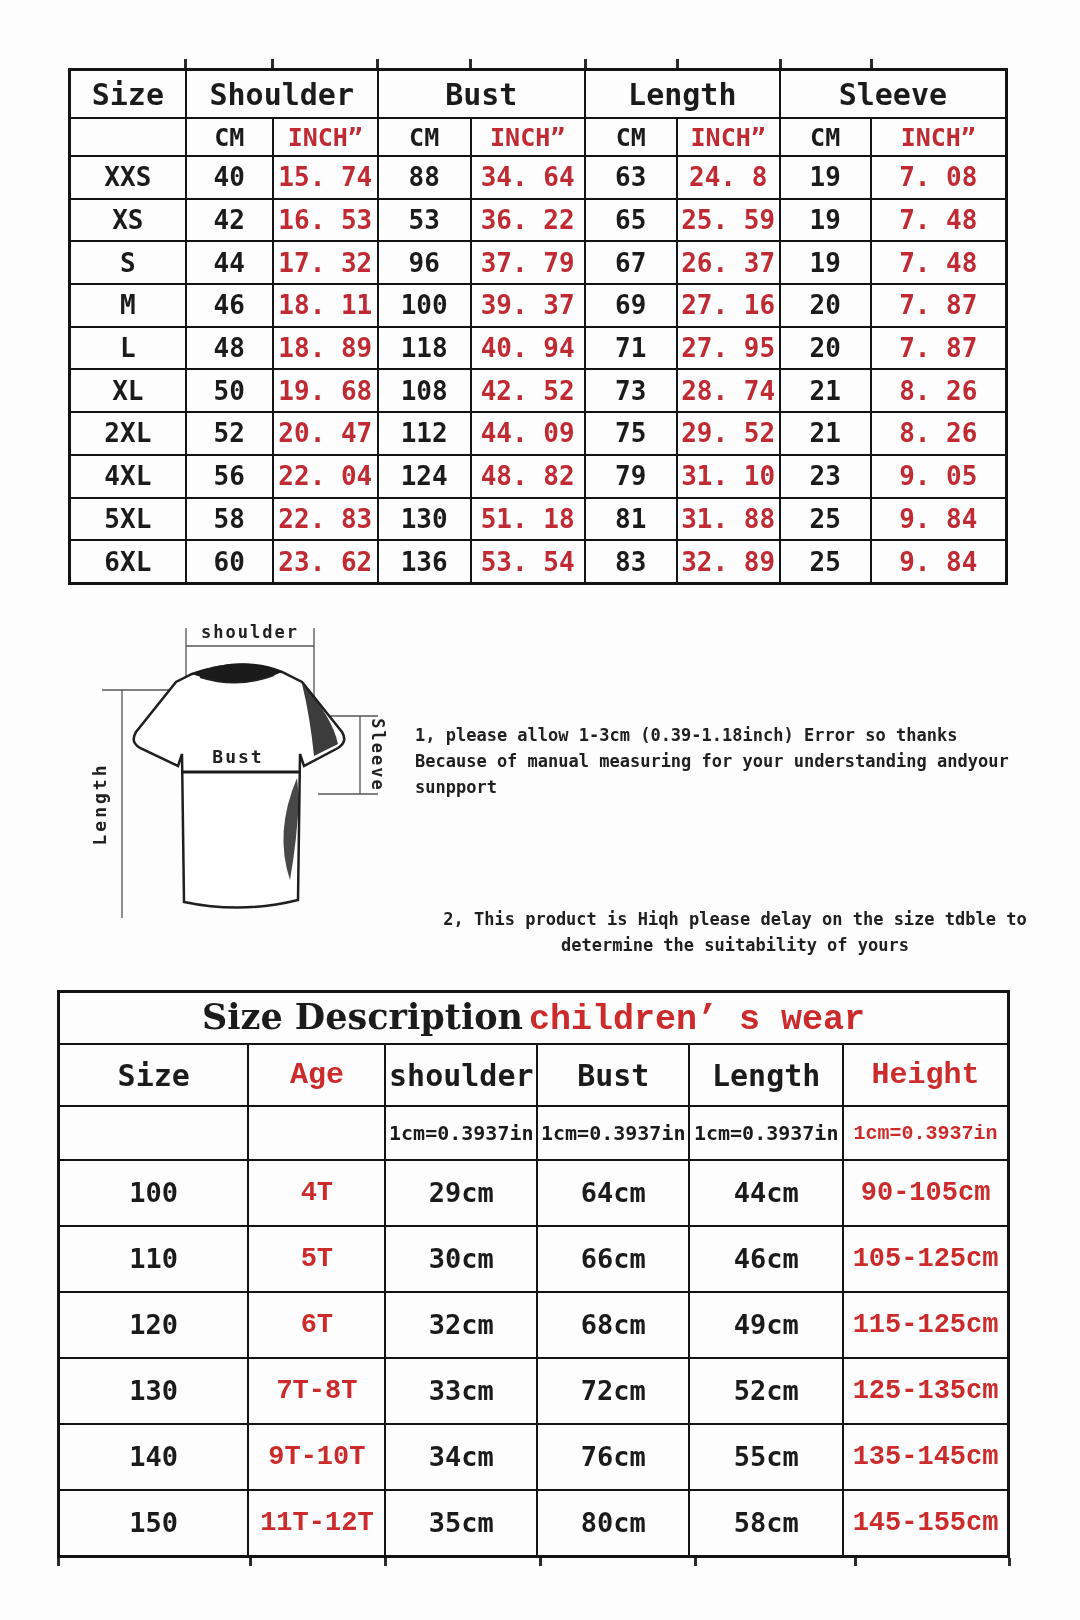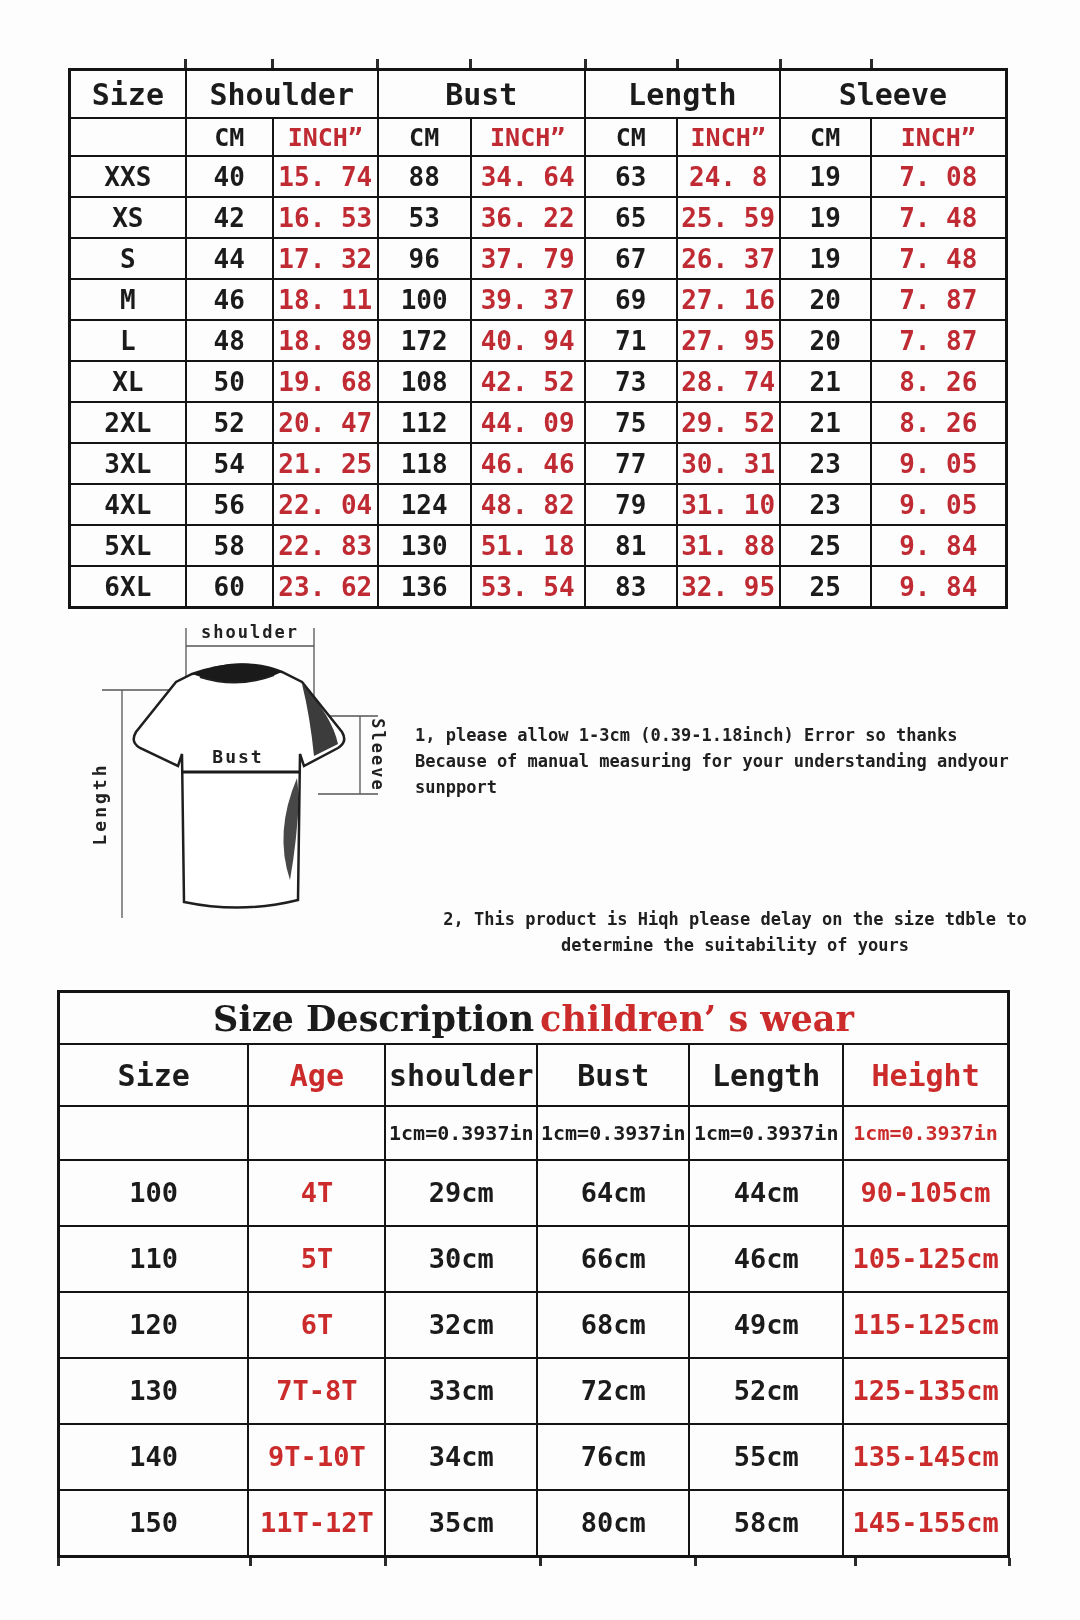--- a/index.html
+++ b/index.html
@@ -15,21 +15,21 @@
   
   .adult{
     position:absolute;left:68px;top:68px;width:940px;height:517px;
     border:3px solid #141414;
   }
   .adult th,.adult td{border:2px solid #141414;font-weight:bold;}
   .adult thead tr.head th{font-size:30px;height:46px;}
   .adult thead tr.units td{font-size:25px;height:36px;border-radius:8px;}
   .adult tbody td{font-size:26px;height:39px;}
   .red{color:var(--red-adult,#bf2a33);}
-  .children .red{color:var(--red-children,#cc2b2b);}
+  .children .red{color:var(--red-children,#cc2b2b);font-family:Liberation Mono, monospace;}
 
   
   .diagram{position:absolute;left:66px;top:612px;width:340px;height:320px;}
   .notes{
     position:absolute;left:415px;top:696px;width:640px;
     font-size:17px;line-height:26px;font-weight:bold;color:#202020;
     white-space:pre-line;
   }
   .note2{margin-top:80px;text-align:center;}
 
@@ -146,21 +146,21 @@
           <td class="red">39. 37</td>
           <td>69</td>
           <td class="red">27. 16</td>
           <td>20</td>
           <td class="red">7. 87</td>
         </tr>
         <tr>
           <td>L</td>
           <td>48</td>
           <td class="red">18. 89</td>
-          <td>172</td>
+          <td>118</td>
           <td class="red">40. 94</td>
           <td>71</td>
           <td class="red">27. 95</td>
           <td>20</td>
           <td class="red">7. 87</td>
         </tr>
         <tr>
           <td>XL</td>
           <td>50</td>
           <td class="red">19. 68</td>
@@ -176,31 +176,20 @@
           <td>52</td>
           <td class="red">20. 47</td>
           <td>112</td>
           <td class="red">44. 09</td>
           <td>75</td>
           <td class="red">29. 52</td>
           <td>21</td>
           <td class="red">8. 26</td>
         </tr>
         <tr>
-          <td>3XL</td>
-          <td>54</td>
-          <td class="red">21. 25</td>
-          <td>118</td>
-          <td class="red">46. 46</td>
-          <td>77</td>
-          <td class="red">30. 31</td>
-          <td>23</td>
-          <td class="red">9. 05</td>
-        </tr>
-        <tr>
           <td>4XL</td>
           <td>56</td>
           <td class="red">22. 04</td>
           <td>124</td>
           <td class="red">48. 82</td>
           <td>79</td>
           <td class="red">31. 10</td>
           <td>23</td>
           <td class="red">9. 05</td>
         </tr>
@@ -215,21 +204,21 @@
           <td>25</td>
           <td class="red">9. 84</td>
         </tr>
         <tr>
           <td>6XL</td>
           <td>60</td>
           <td class="red">23. 62</td>
           <td>136</td>
           <td class="red">53. 54</td>
           <td>83</td>
-          <td class="red">32. 95</td>
+          <td class="red">32. 89</td>
           <td>25</td>
           <td class="red">9. 84</td>
         </tr>
       </tbody>
   </table>
 
   <div class="diagram">
     <svg viewBox="0 0 340 320" width="340" height="320">
 
       <g stroke="#555" stroke-width="1.3">

